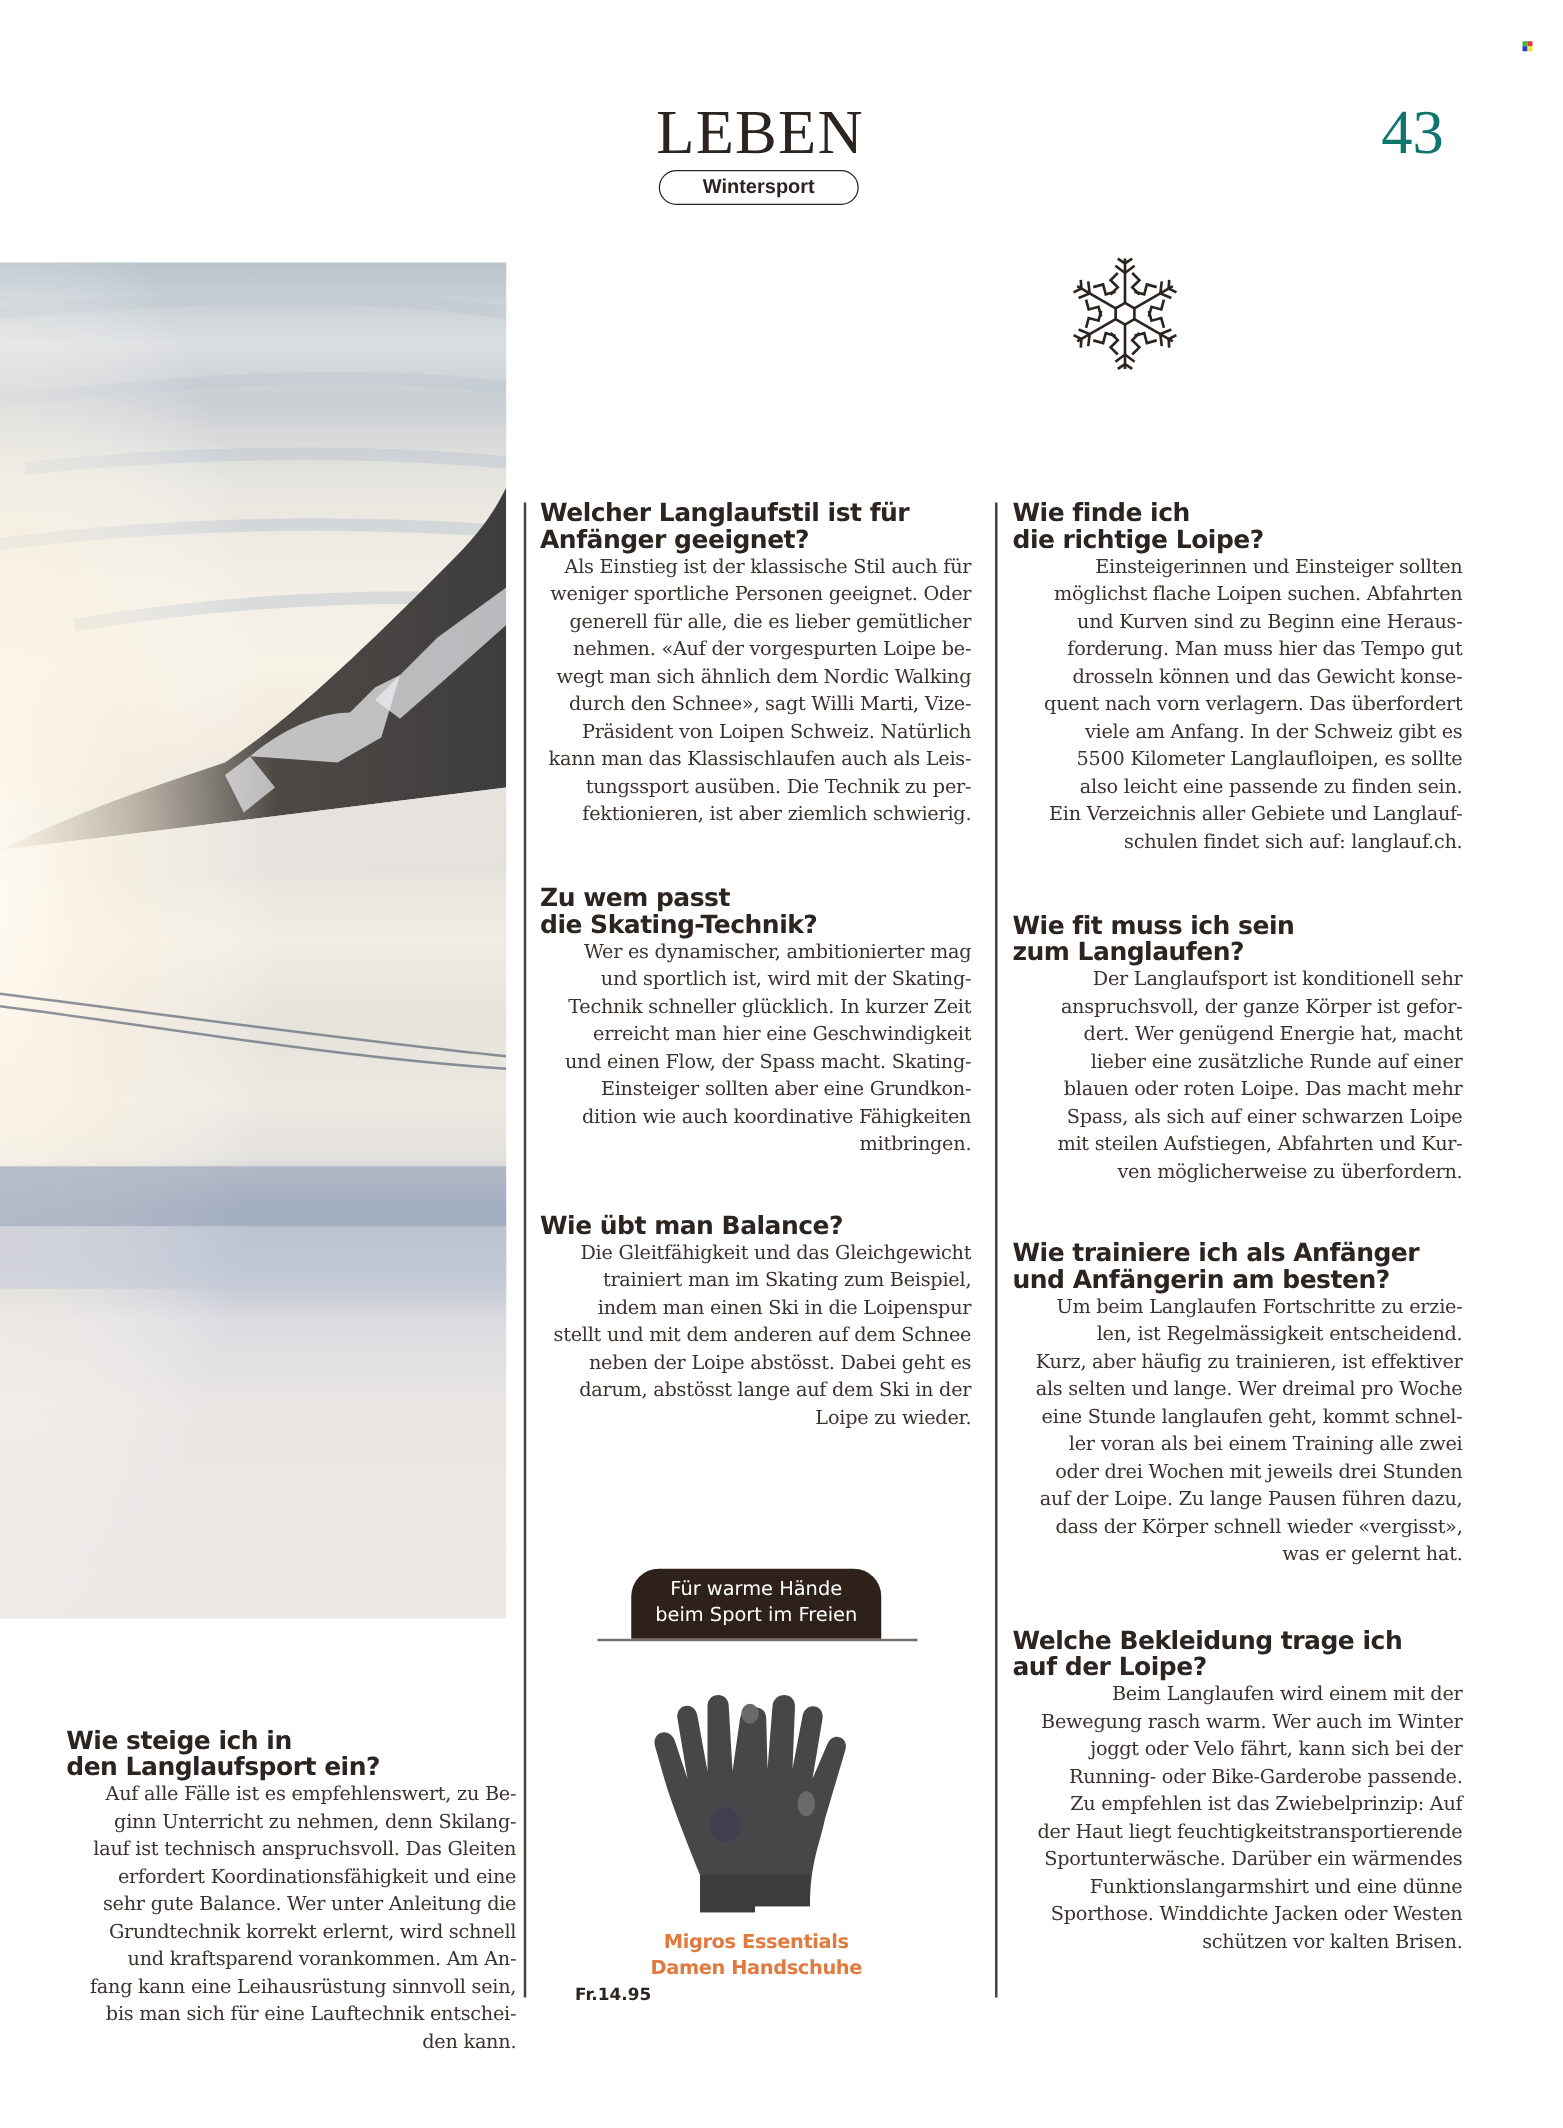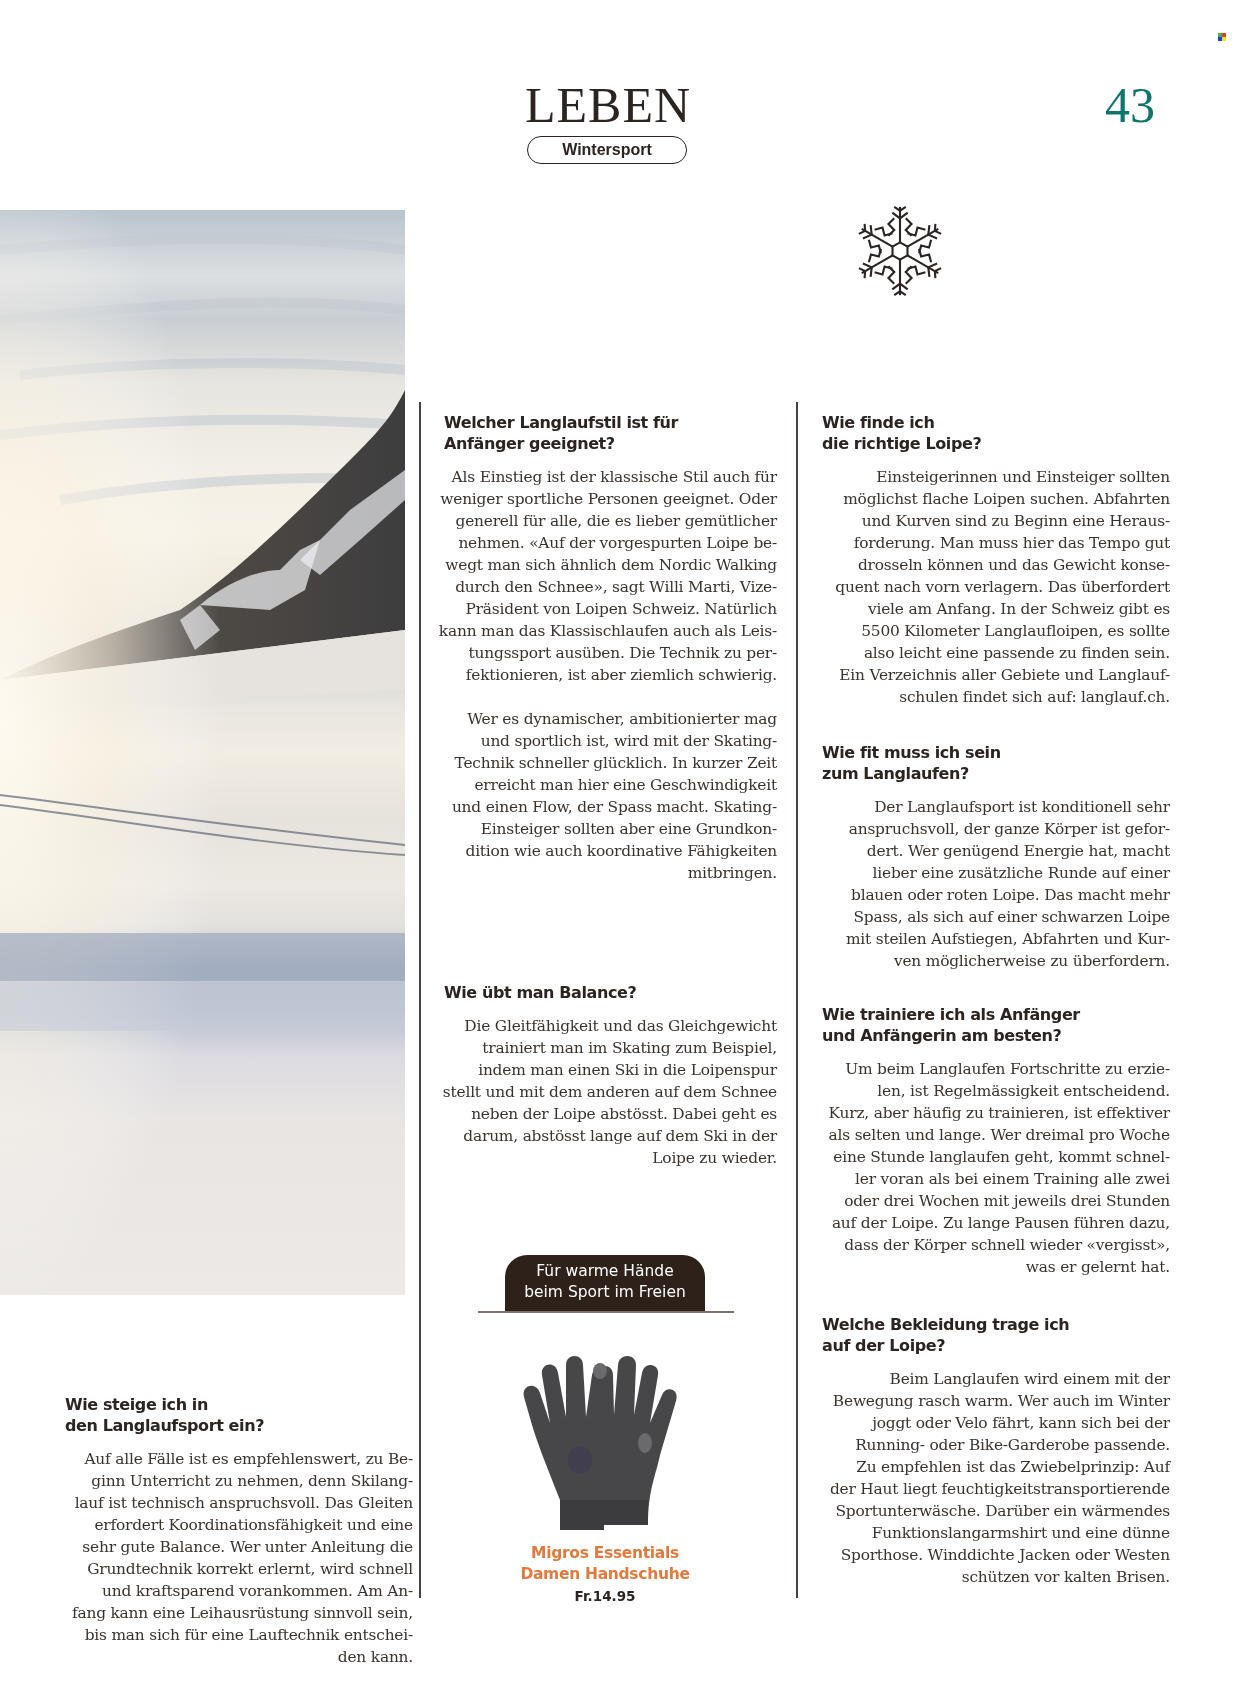--- a/index.html
+++ b/index.html
@@ -31,42 +31,42 @@
       background: linear-gradient(180deg,
         #b8c3cc 0%, #dcdfe1 6%, #c9ced3 10%, #e7e5e0 16%, #f3efe6 24%, #f7f2e6 30%,
         #efe8dc 36%, #e4e1dc 40%, #d8d7d4 42%, #e9e6e0 46%,
         #f2ede3 50%, #e6e2dc 56%, #ece8e2 62%, #e3e1de 66%,
         #a9b3c3 70%, #b6bfcc 74%, #dcdbe0 78%, #e8e5e3 84%, #ece9e6 100%);
     }
     .photo svg { position: absolute; left: 0; top: 0; }
     .col-divider { position: absolute; width: 1.5px; background: #4a413b; }
     .article { position: absolute; width: 345px; }
     .article h3 {
-      margin: 12px; font-family: "DejaVu Sans", sans-serif; font-weight: bold;
-      font-size: 16px; line-height: 21px; color: #2b2420; letter-spacing: -0.4px;
+      margin: 0; font-family: "DejaVu Sans", sans-serif; font-weight: bold;
+      font-size: 20px; line-height: 21px; color: #2b2420; letter-spacing: -0.4px;
     }
     .article p {
       margin: 0; font-family: "DejaVu Serif", serif; font-size: 15.4px;
       line-height: 22px; color: #3a322c; letter-spacing: -0.2px; text-align: right;
     }
     .promo-tab {
       position: absolute; left: 505px; top: 1255px; width: 200px; height: 56px;
       background: #2e2119; border-radius: 22px 22px 0 0; color: #ffffff;
       font-family: "DejaVu Sans", sans-serif; font-size: 15.5px; line-height: 21px;
       text-align: center; box-sizing: border-box; padding-top: 6px;
     }
     .promo-line { position: absolute; left: 478px; top: 1311px; width: 256px; height: 2px; background: #7b716b; }
     .gloves { position: absolute; left: 520px; top: 1335px; width: 170px; height: 195px; }
     .product-name {
       position: absolute; left: 460px; top: 1543px; width: 290px; text-align: center;
       font-family: "DejaVu Sans", sans-serif; font-weight: bold; font-size: 15.5px;
       line-height: 21px; color: #e07a3e; letter-spacing: -0.3px;
     }
     .product-price {
-      position: absolute; left: 460px; top: 1588px; width: 290px; text-align: center;
+      position: absolute; left: 460px; top: 1588px; width: 290px; 
       font-family: "DejaVu Sans", sans-serif; font-weight: bold; font-size: 13.5px; color: #2b2420;
     }
   </style>
 </head>
 <body>
 
 <div class="corner-mark">
   <span style="left:0;top:0;background:#4caf50"></span>
   <span style="left:4px;top:0;background:#e53935"></span>
   <span style="left:0;top:4px;background:#1e40d0"></span>
@@ -147,20 +147,24 @@
     <span style="display:block">wegt man sich ähnlich dem Nordic Walking</span>
     <span style="display:block">durch den Schnee», sagt Willi Marti, Vize-</span>
     <span style="display:block">Präsident von Loipen Schweiz. Natürlich</span>
     <span style="display:block">kann man das Klassischlaufen auch als Leis-</span>
     <span style="display:block">tungssport ausüben. Die Technik zu per-</span>
     <span style="display:block">fektionieren, ist aber ziemlich schwierig.</span>
   </p>
 </div>
 
 <div class="article" style="left:432px;top:708px;">
+  <h3>
+    <div>Zu wem passt</div>
+      <div>die Skating-Technik?</div>
+  </h3>
   <p>
     <span style="display:block">Wer es dynamischer, ambitionierter mag</span>
     <span style="display:block">und sportlich ist, wird mit der Skating-</span>
     <span style="display:block">Technik schneller glücklich. In kurzer Zeit</span>
     <span style="display:block">erreicht man hier eine Geschwindigkeit</span>
     <span style="display:block">und einen Flow, der Spass macht. Skating-</span>
     <span style="display:block">Einsteiger sollten aber eine Grundkon-</span>
     <span style="display:block">dition wie auch koordinative Fähigkeiten</span>
     <span style="display:block">mitbringen.</span>
   </p>

